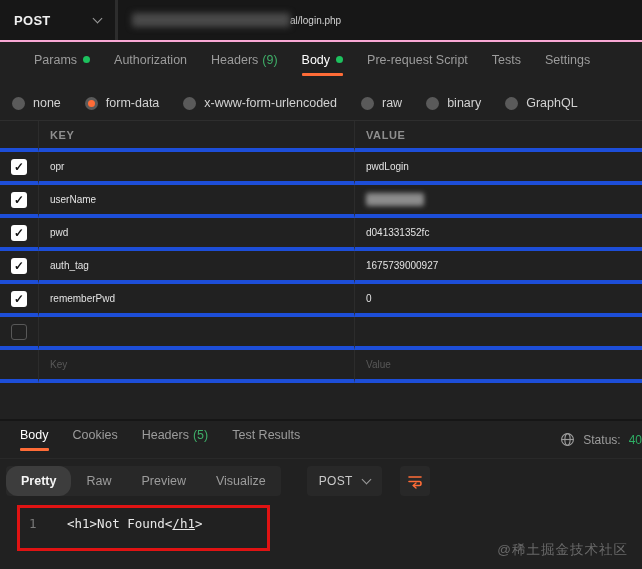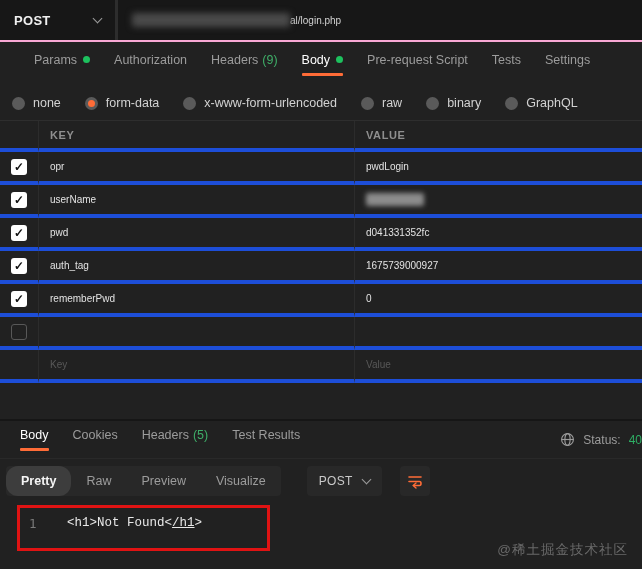--- a/index.html
+++ b/index.html
@@ -64,21 +64,21 @@
   .vtab { padding:8px 15px; font-size:12.5px; color:#9c9c9c; cursor:pointer; }
   .vtab.active { background:#3d3d3d; color:#f5f5f5; font-weight:bold; border-radius:12px; }
   .json-select { margin-left:26px; background:#282828; border-radius:4px; padding:8px 12px; display:flex; align-items:center; gap:10px; cursor:pointer; }
   .json-label { font-size:12px; color:#c9c9c9; letter-spacing:.3px; }
   .wrap-btn { margin-left:18px; width:30px; height:30px; background:#282828; border-radius:4px; display:flex; align-items:center; justify-content:center; cursor:pointer; }
   
   .code-region { position:relative; height:70px; margin-top:2px; }
   .red-box { position:absolute; left:17px; top:0; width:253px; height:46px; border:3px solid #e01313; pointer-events:none; }
   .code-line { display:flex; padding:11px 0 0 29px; font-family:"DejaVu Sans Mono","Liberation Mono",monospace; font-size:12.5px; }
   .line-num { color:#7a7a7a; width:20px; }
-  .code-text { color:#e8e8e8; margin-left:18px; white-space:pre;font-family:Liberation Mono, monospace; }
+  .code-text { color:#e8e8e8; margin-left:18px; white-space:pre; }
   .code-link { text-decoration:underline; cursor:pointer; }
   .watermark { position:absolute; right:14px; bottom:10px; font-size:13.5px; color:#696969; letter-spacing:1px; }
 </style>
 </head>
 <body>
 
 <div class="topbar">
   <div class="method-box">
     <span class="method-label">POST</span>
     <span class="chev"></span>

